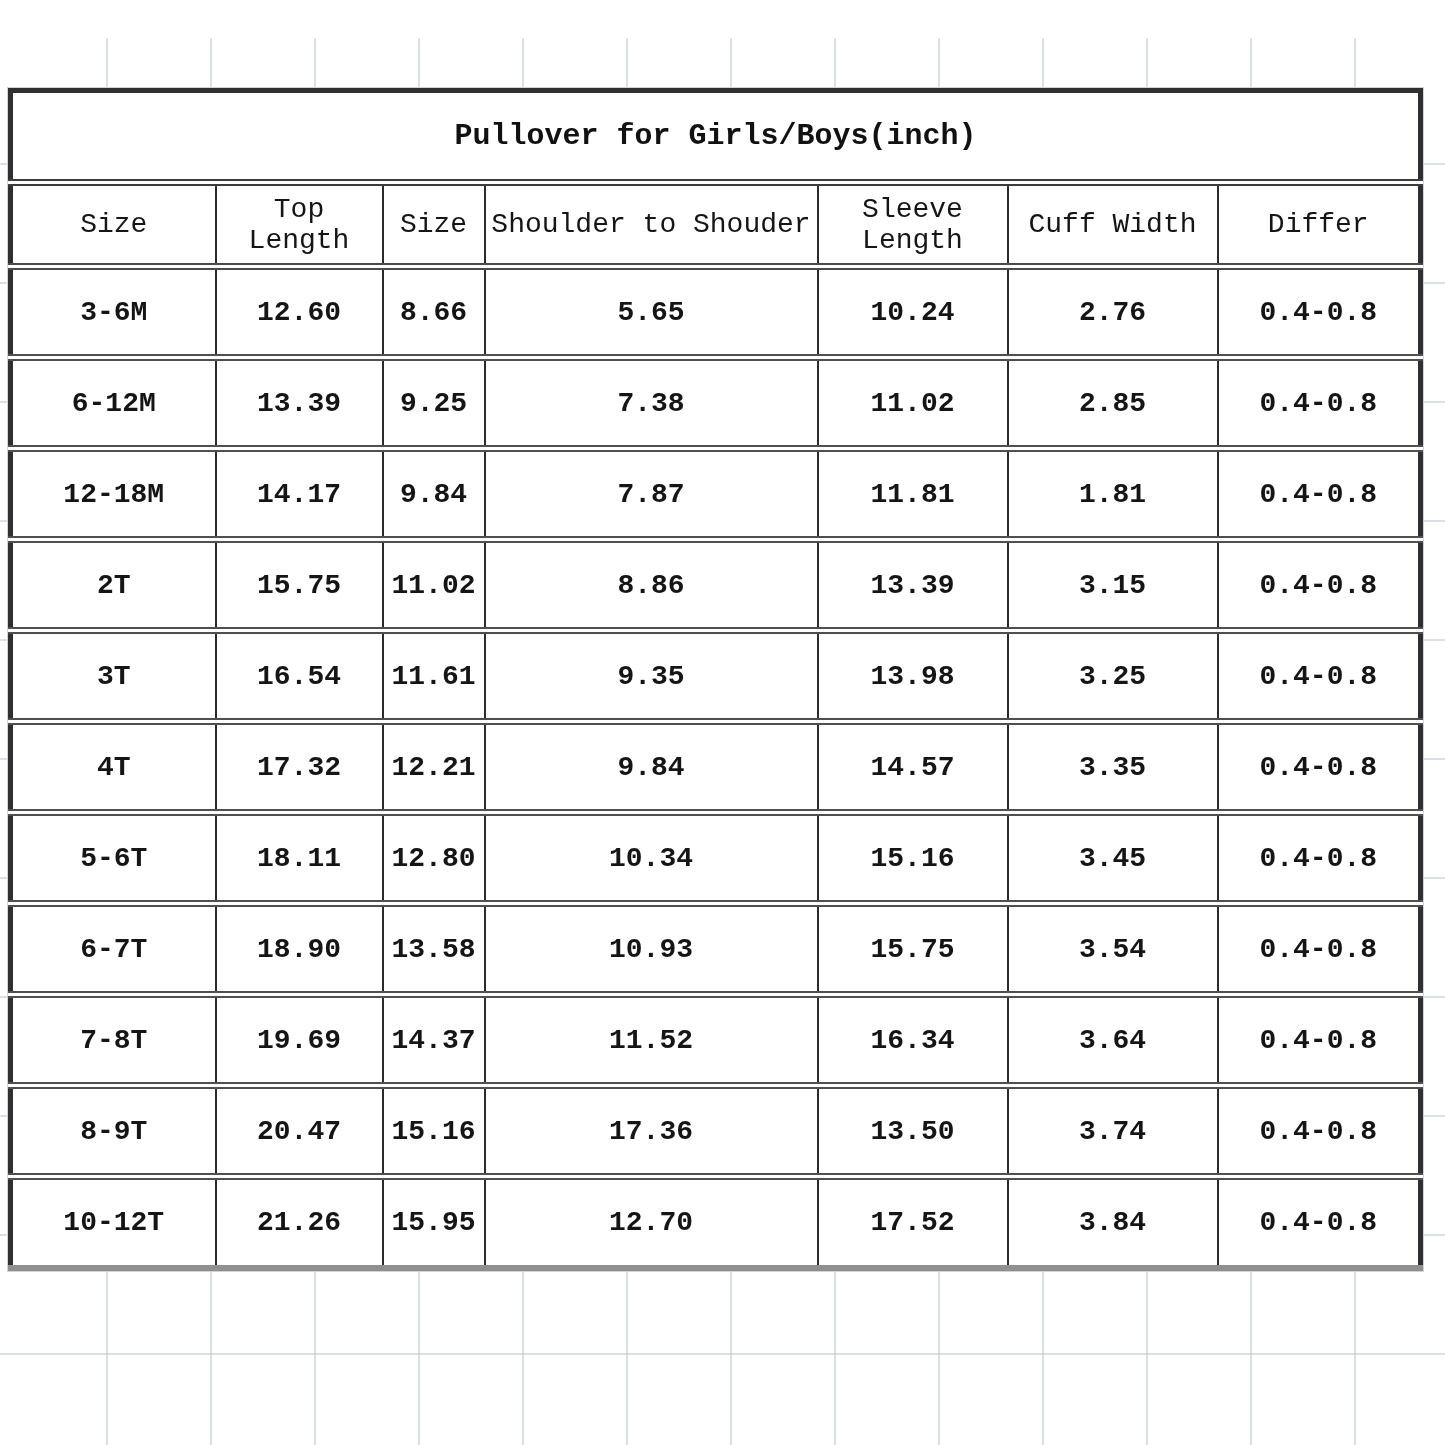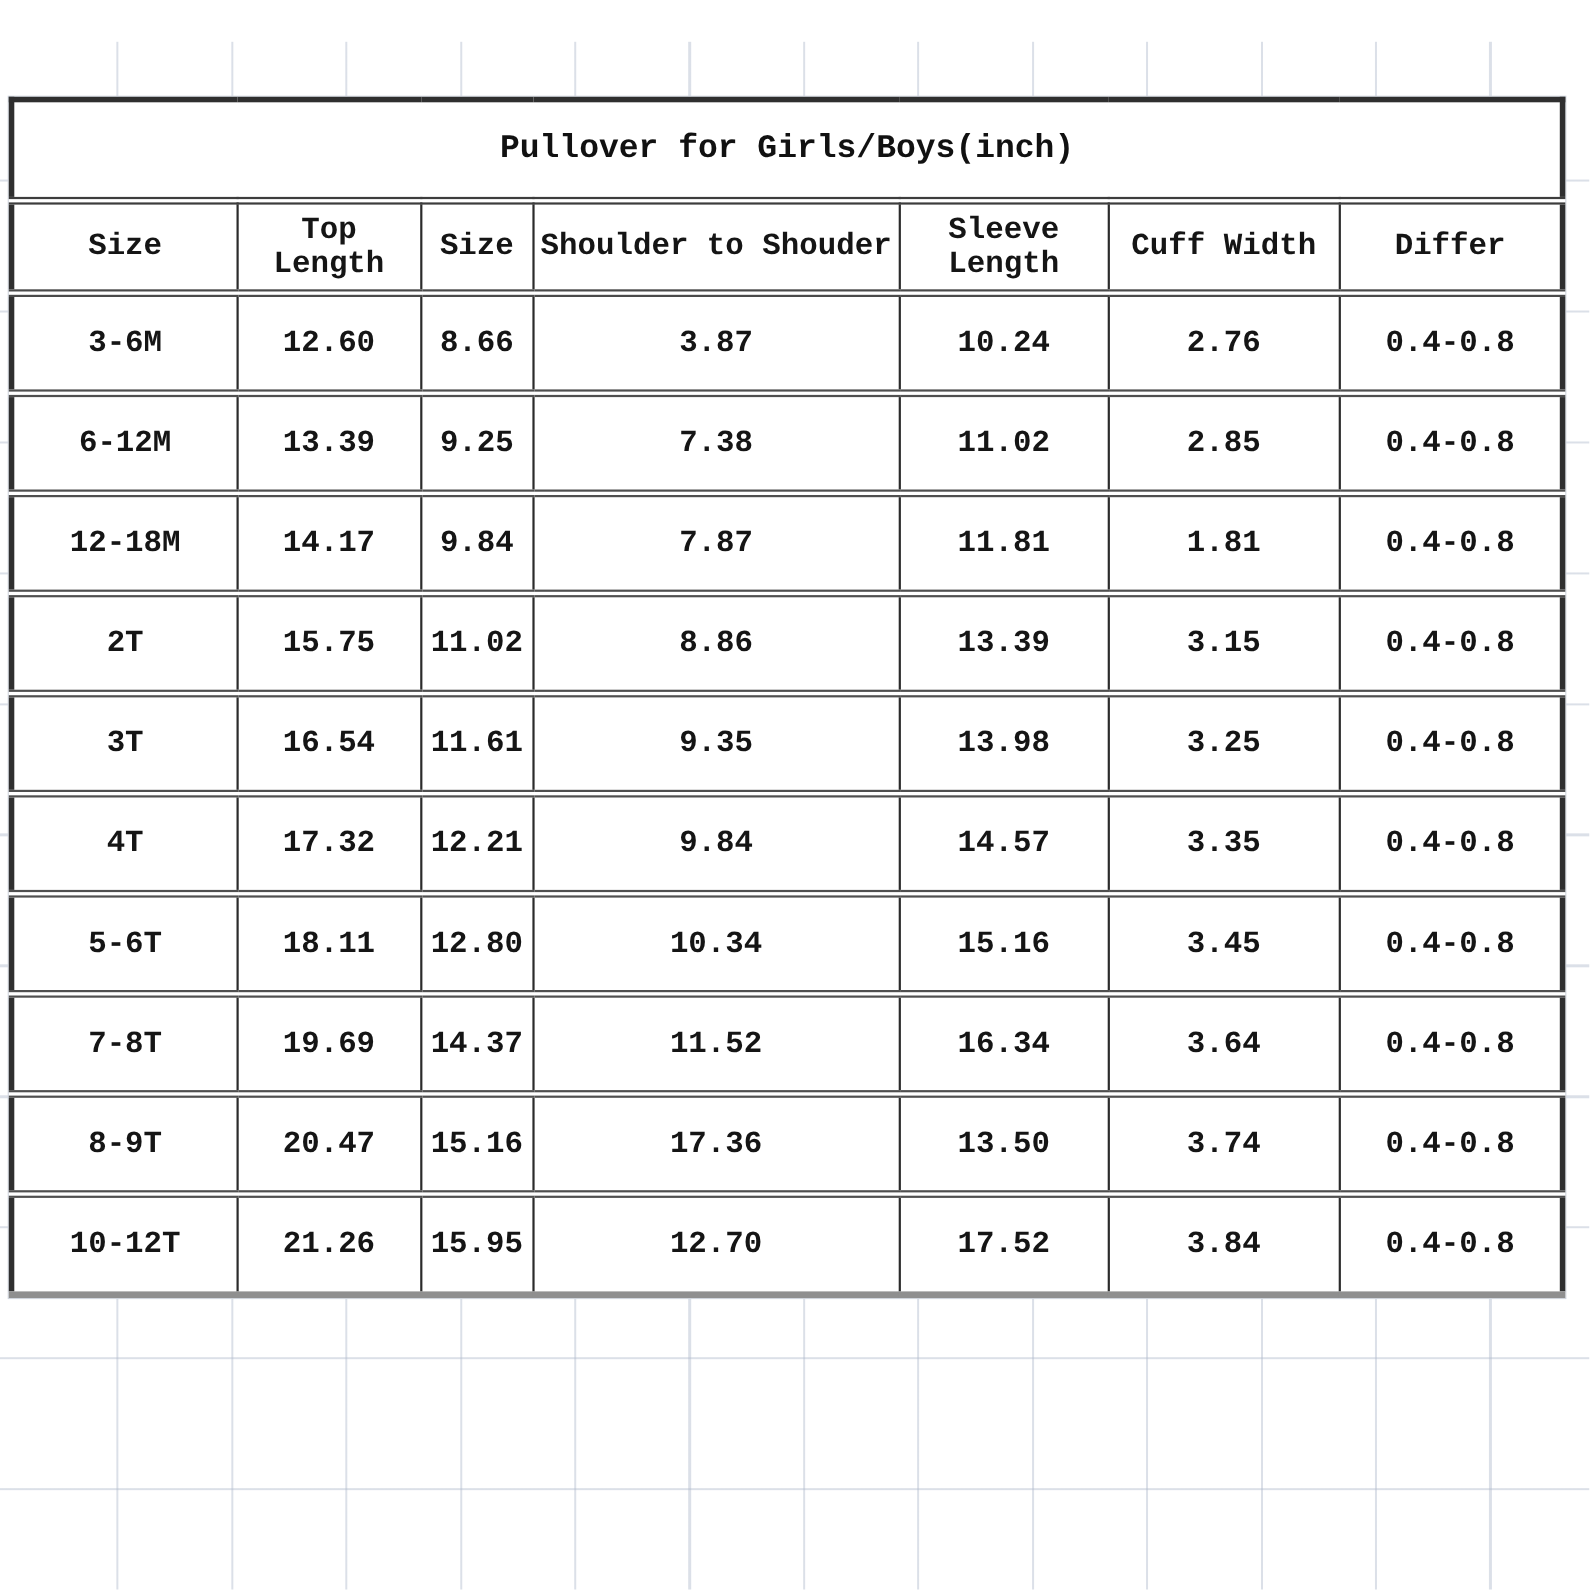--- a/index.html
+++ b/index.html
@@ -45,21 +45,21 @@
     font-weight: bold;
     color: #111111;
     text-align: center;
     vertical-align: middle;
     border-bottom: 7px double #3d3d3d;
     letter-spacing: 0px;
   }
   tr.header-row th {
     height: 84px;
     font-size: 28px;
-    font-weight: bold;
+    font-weight: normal;
     color: #151515;
     text-align: center;
     vertical-align: middle;
     border-bottom: 7px double #4a4a4a;
     padding: 0 2px;
   }
   tbody td {
     height: 91px;
     font-size: 28px;
     font-weight: bold;
@@ -102,21 +102,21 @@
           <th>Sleeve Length</th>
           <th>Cuff Width</th>
           <th>Differ</th>
         </tr>
     </thead>
     <tbody id="table-body">
         <tr>
           <td>3-6M</td>
           <td>12.60</td>
           <td>8.66</td>
-          <td>3.87</td>
+          <td>5.65</td>
           <td>10.24</td>
           <td>2.76</td>
           <td>0.4-0.8</td>
         </tr>
         <tr>
           <td>6-12M</td>
           <td>13.39</td>
           <td>9.25</td>
           <td>7.38</td>
           <td>11.02</td>
@@ -162,20 +162,29 @@
         <tr>
           <td>5-6T</td>
           <td>18.11</td>
           <td>12.80</td>
           <td>10.34</td>
           <td>15.16</td>
           <td>3.45</td>
           <td>0.4-0.8</td>
         </tr>
         <tr>
+          <td>6-7T</td>
+          <td>18.90</td>
+          <td>13.58</td>
+          <td>10.93</td>
+          <td>15.75</td>
+          <td>3.54</td>
+          <td>0.4-0.8</td>
+        </tr>
+        <tr>
           <td>7-8T</td>
           <td>19.69</td>
           <td>14.37</td>
           <td>11.52</td>
           <td>16.34</td>
           <td>3.64</td>
           <td>0.4-0.8</td>
         </tr>
         <tr>
           <td>8-9T</td>

